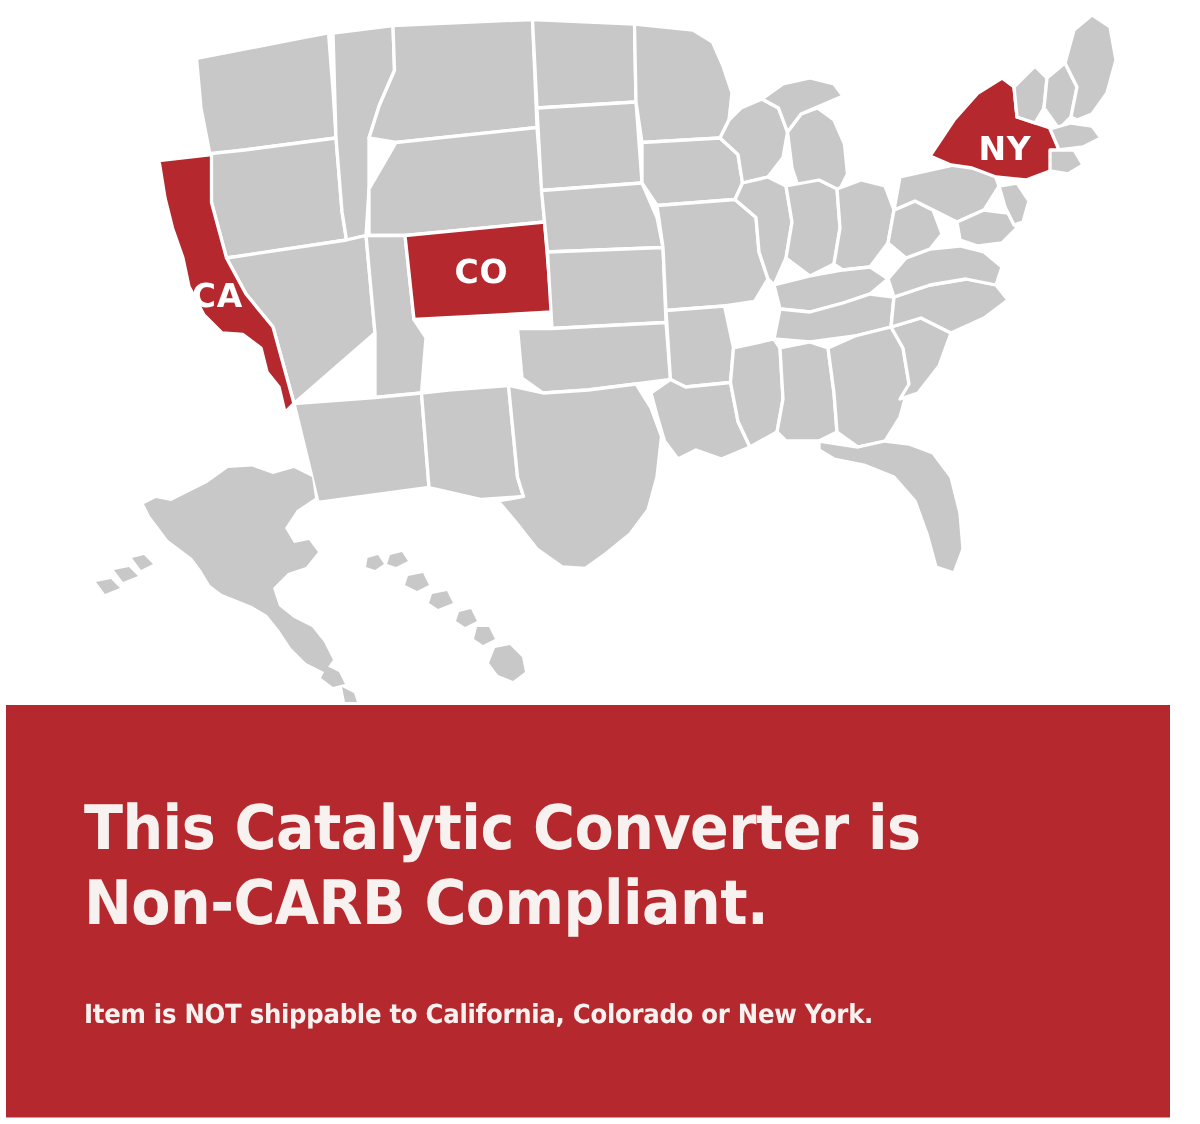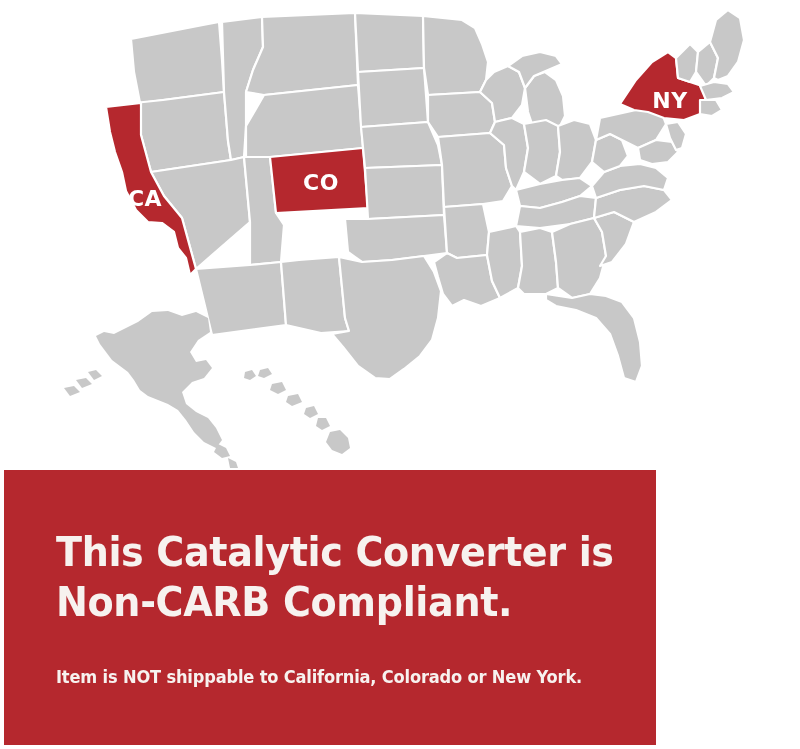--- a/index.html
+++ b/index.html
@@ -58,21 +58,21 @@
     dominant-baseline: central;
     letter-spacing: 0.5px;
   }
   .state-label-lg { font-size: 22px; }
 
   
   #banner {
     position: absolute;
     left: 4px;
     top: 470px;
-    width: 652px;
+    width: 776px;
     height: 275px;
     background: #b5282e;
     box-sizing: border-box;
   }
   #banner-inner {
     position: relative;
     width: 100%;
     height: 100%;
   }
   #headline {

